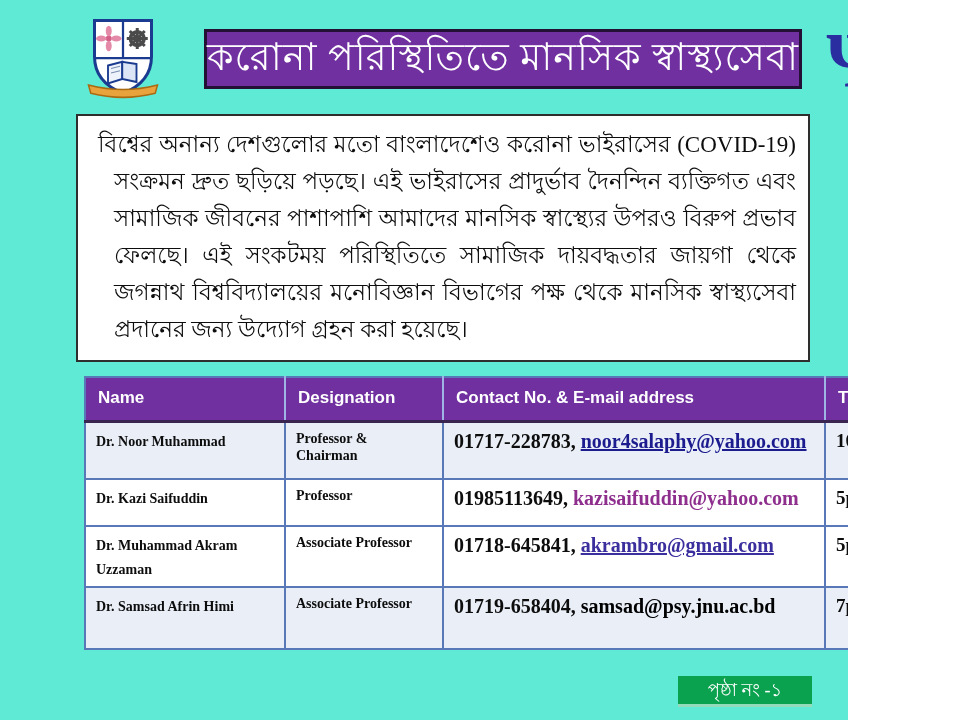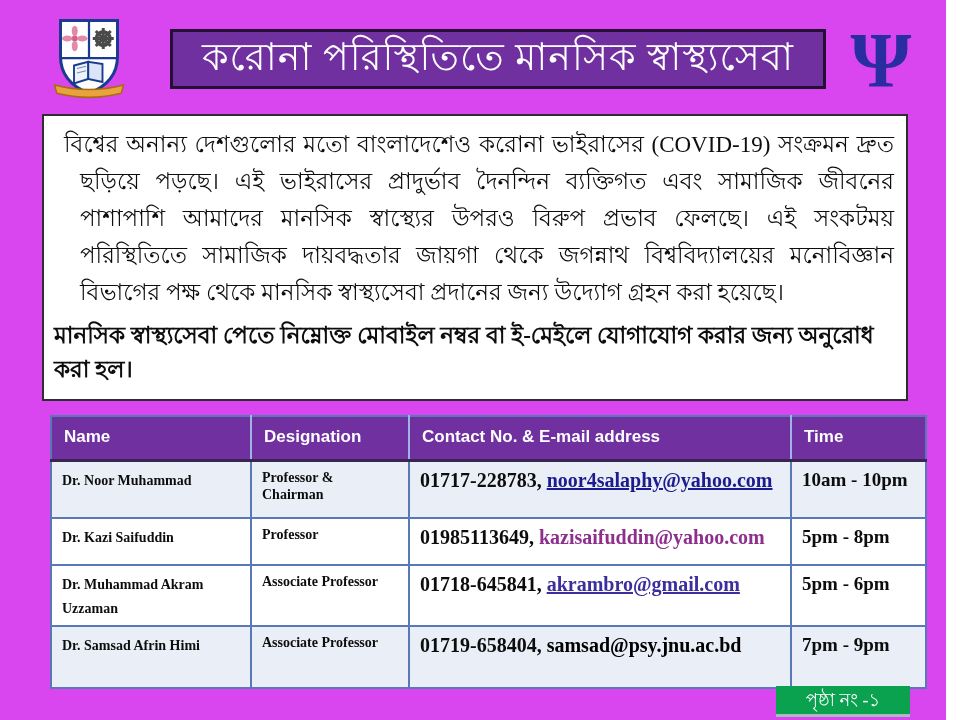--- a/index.html
+++ b/index.html
@@ -1,22 +1,23 @@
 <!DOCTYPE html>
 <html><head>
 <meta charset="utf-8">
 <style>
   * { margin: 0; padding: 0; box-sizing: border-box; }
   html, body { background: #ffffff; }
   .page {
     position: relative;
-    width: 946px; height: 720px;
-    background: #d946ef;
+    width: 848px; height: 720px;
+    background: #5eead4;
     font-family: "Liberation Serif", "DejaVu Sans", serif;
     overflow: hidden;
+    padding-left: 34px;
   }
 
   
   .header {
     display: flex;
     align-items: flex-start;
     padding: 16px 22px 0 46px;
   }
   .crest { width: 86px; height: 84px; flex: 0 0 auto; }
   .title-banner {
@@ -138,21 +139,21 @@
   .cell-time {
     font-weight: 700;
     font-size: 19px;
     color: #0d0d0d;
     white-space: nowrap;
   }
 
   
   .page-badge {
     position: absolute;
-    right: 36px; bottom: 6px;
+    right: 36px; bottom: 16px;
     min-width: 134px; height: 28px;
     background: #0aa14f;
     display: flex;
     align-items: center;
     justify-content: center;
     padding: 0 14px;
     box-shadow: 0 3px 0 rgba(160, 215, 180, 0.8);
   }
   .page-badge span {
     color: #ffffff;
@@ -207,21 +208,20 @@
       <span class="title-text">করোনা পরিস্থিতিতে মানসিক স্বাস্থ্যসেবা</span>
     </div>
 
     <div class="psi-wrap">
       <span class="psi-glyph">Ψ</span>
     </div>
   </div>
 
   <div class="intro-box">
     <p class="intro-paragraph">বিশ্বের অনান্য দেশগুলোর মতো বাংলাদেশেও করোনা ভাইরাসের (COVID-19) সংক্রমন দ্রুত ছড়িয়ে পড়ছে। এই ভাইরাসের প্রাদুর্ভাব দৈনন্দিন ব্যক্তিগত এবং সামাজিক জীবনের পাশাপাশি আমাদের মানসিক স্বাস্থ্যের উপরও বিরুপ প্রভাব ফেলছে। এই সংকটময় পরিস্থিতিতে সামাজিক দায়বদ্ধতার জায়গা থেকে জগন্নাথ বিশ্ববিদ্যালয়ের মনোবিজ্ঞান বিভাগের পক্ষ থেকে মানসিক স্বাস্থ্যসেবা প্রদানের জন্য উদ্যোগ গ্রহন করা হয়েছে।</p>
-    <p class="intro-contact-line">মানসিক স্বাস্থ্যসেবা পেতে নিম্নোক্ত মোবাইল নম্বর বা ই-মেইলে যোগাযোগ করার জন্য অনুরোধ করা হল।</p>
   </div>
 
   <table class="contact-table">
     <colgroup>
       <col class="c-name">
         <col class="c-desig">
         <col class="c-contact">
         <col class="c-time">
     </colgroup>
     <thead>

